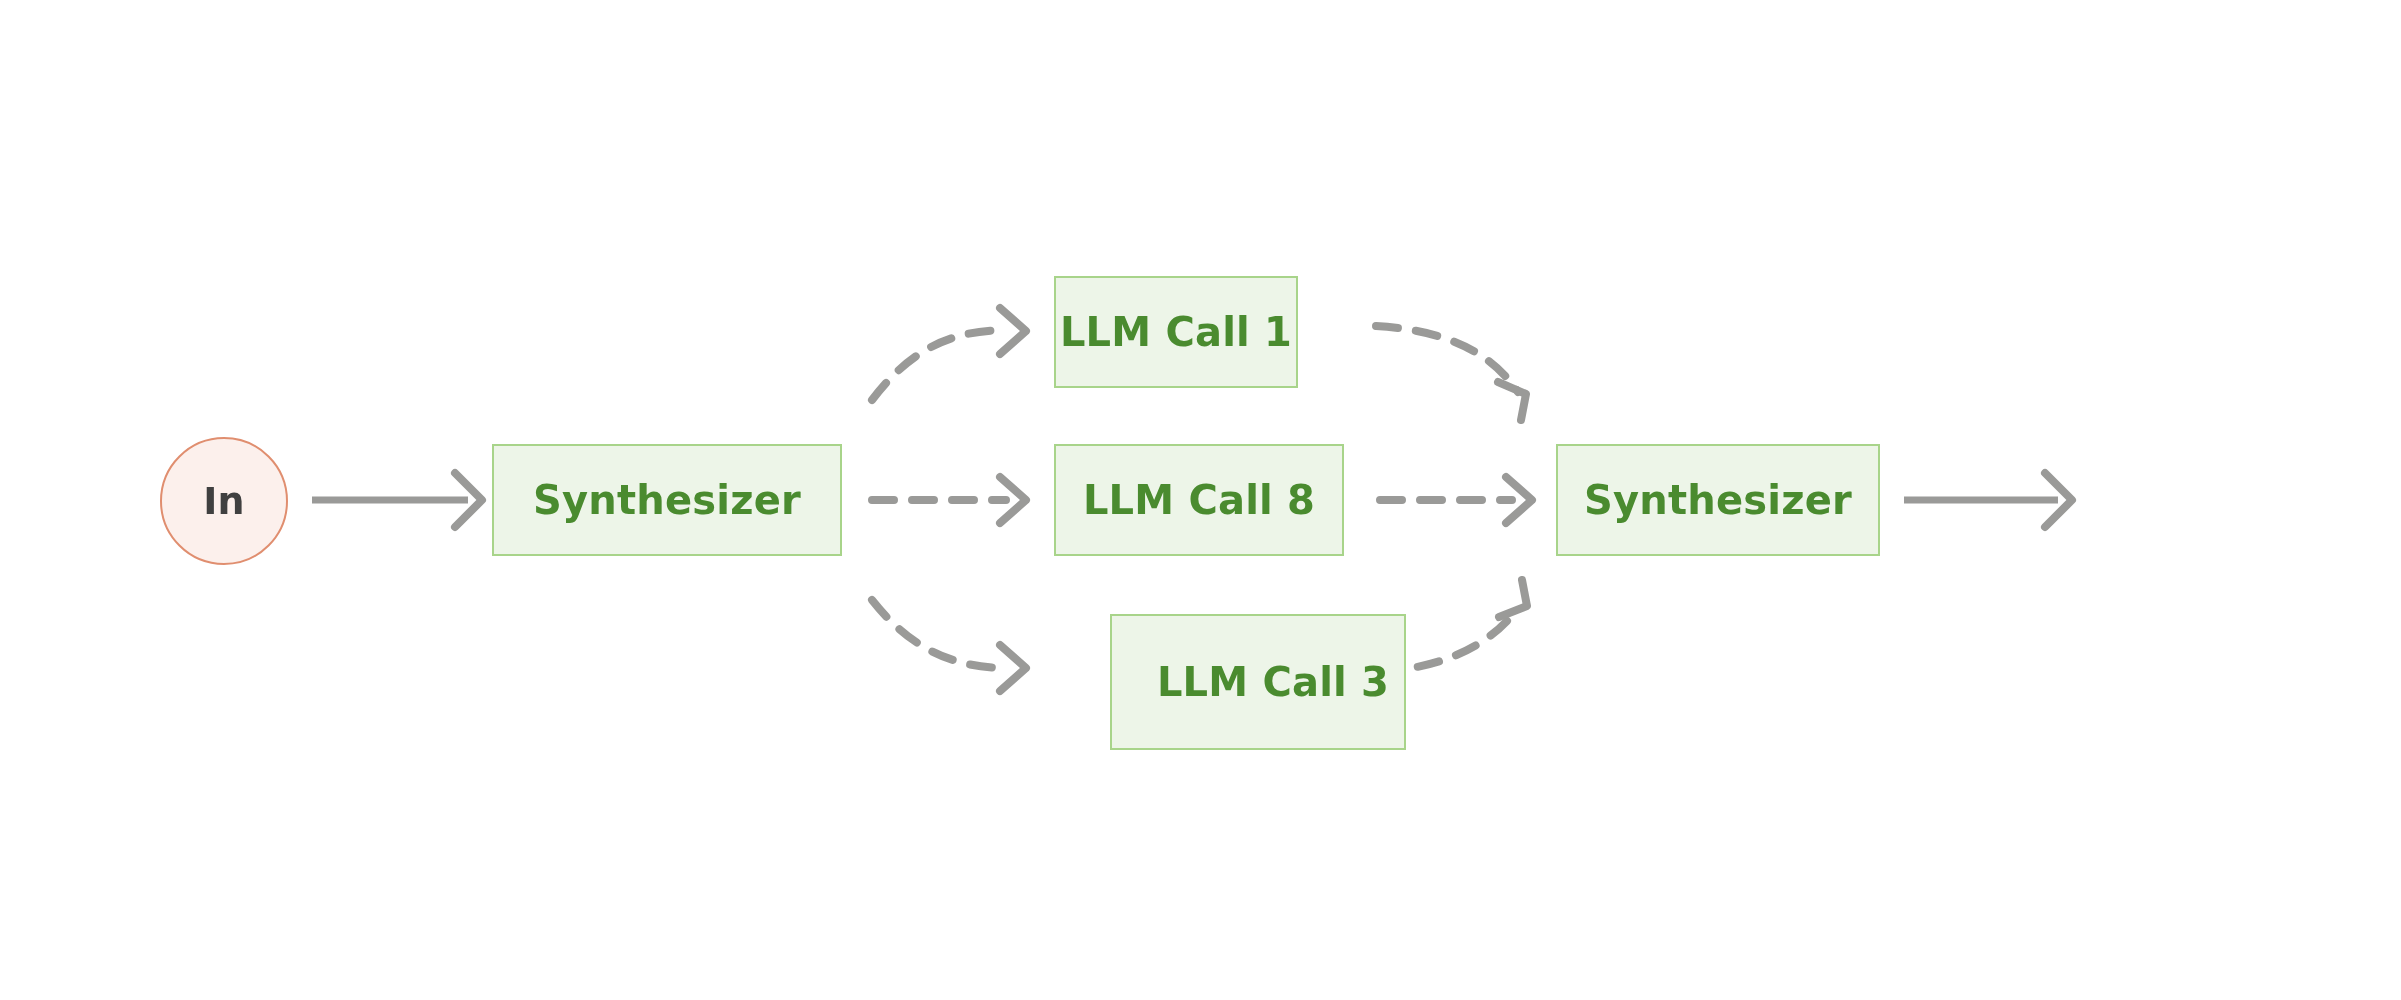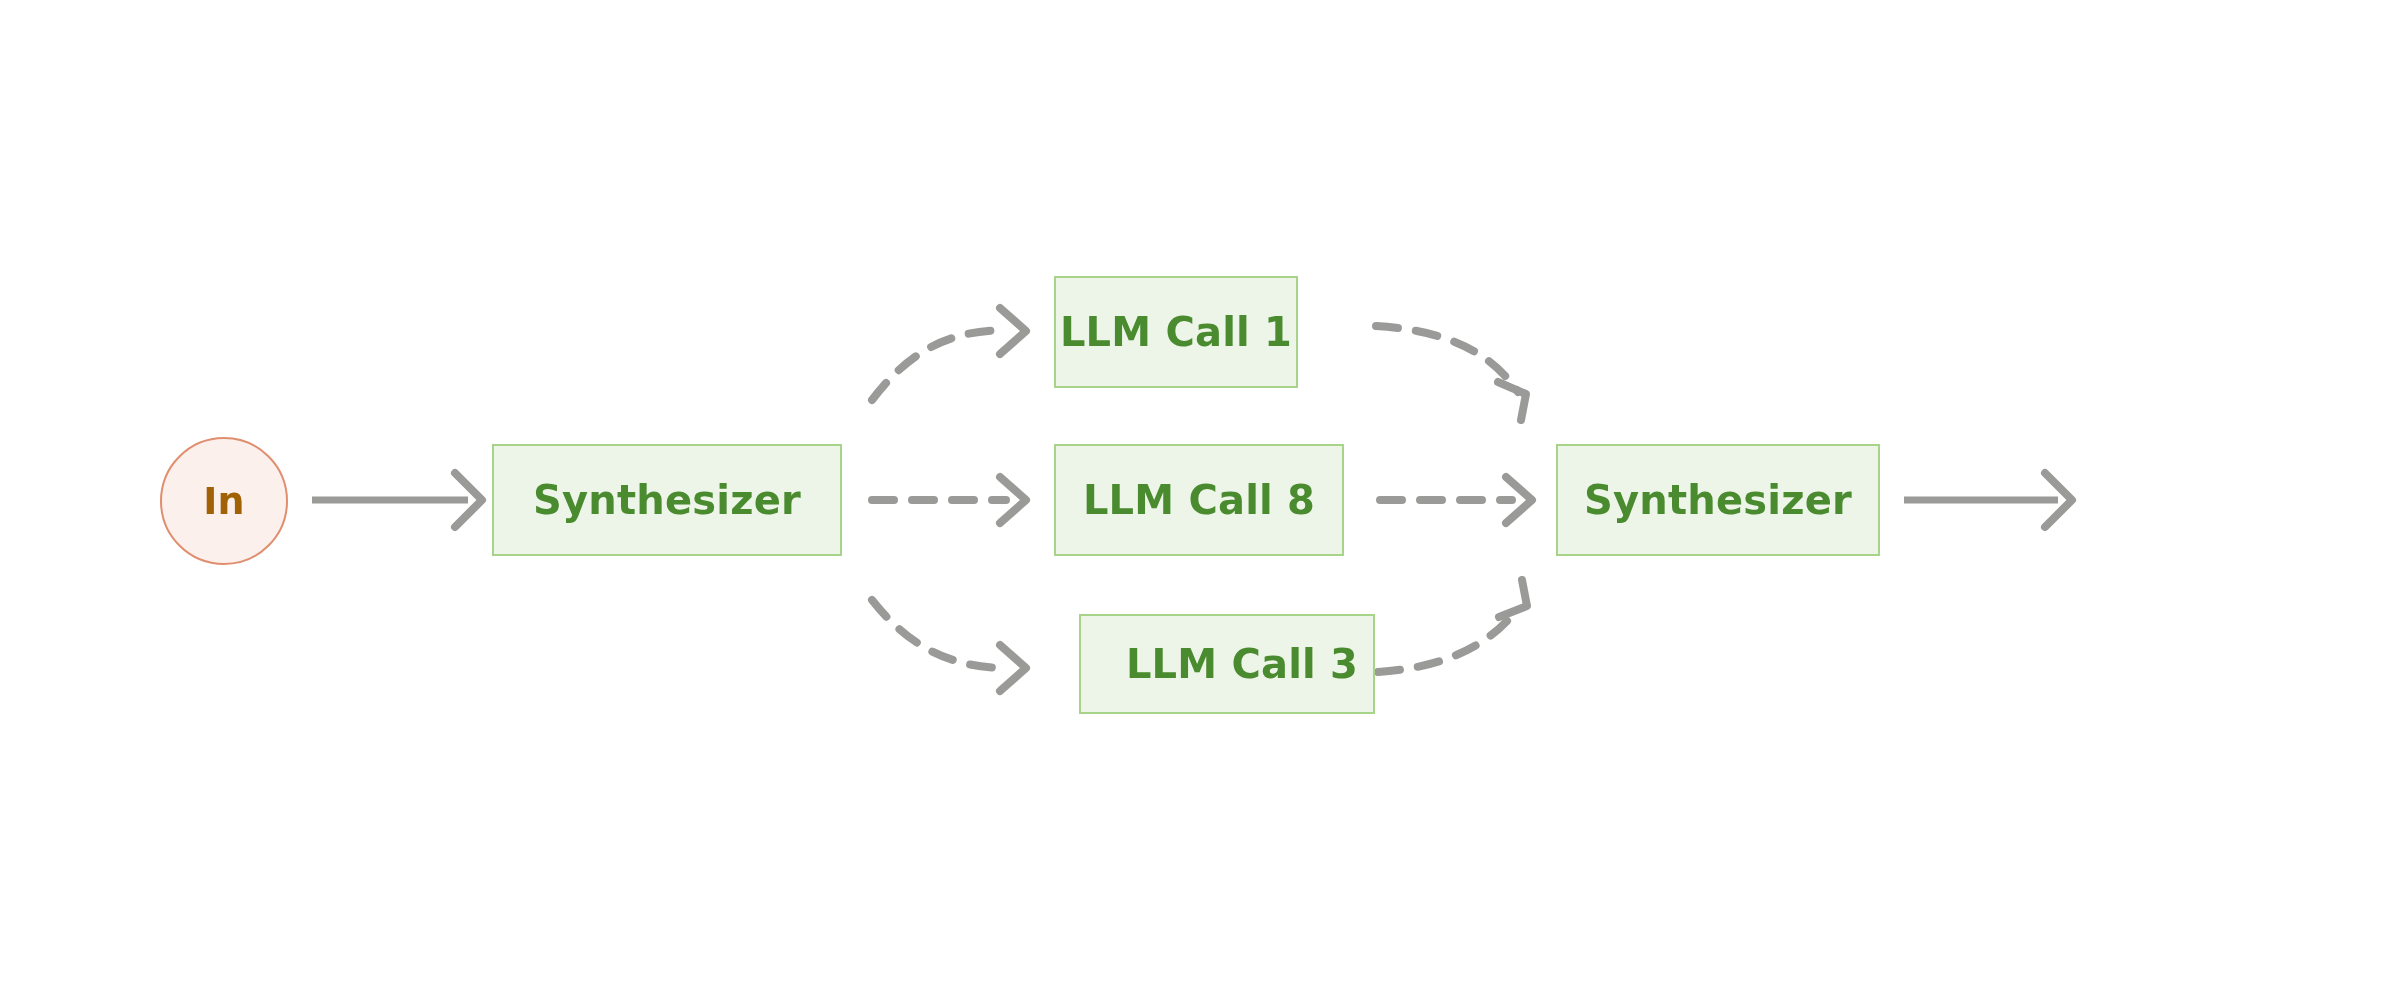--- a/index.html
+++ b/index.html
@@ -38,21 +38,21 @@
     font-weight: bold;
     letter-spacing: 0.2px;
     white-space: nowrap;
   }
   
   .terminal {
     background: #fcf0ec;
     border: 2px solid #e08e6f;
   }
   .terminal .node-label {
-    color: #a16207;
+    color: #404040;
     font-size: 38px;
   }
   #node-in {
     left: 160px;
     top: 437px;
     width: 128px;
     height: 128px;
     border-radius: 50%;
   }
   #node-out {
@@ -83,24 +83,24 @@
     width: 244px;
     height: 112px;
   }
   #node-llm-2 {
     left: 1054px;
     top: 444px;
     width: 290px;
     height: 112px;
   }
   #node-llm-3 {
-    left: 1079px;
+    left: 1110px;
     top: 614px;
     width: 296px;
-    height: 100px;
+    height: 136px;
     padding-left: 30px;
   }
   #node-synthesizer {
     left: 1556px;
     top: 444px;
     width: 324px;
     height: 112px;
   }
 </style>
 </head>

